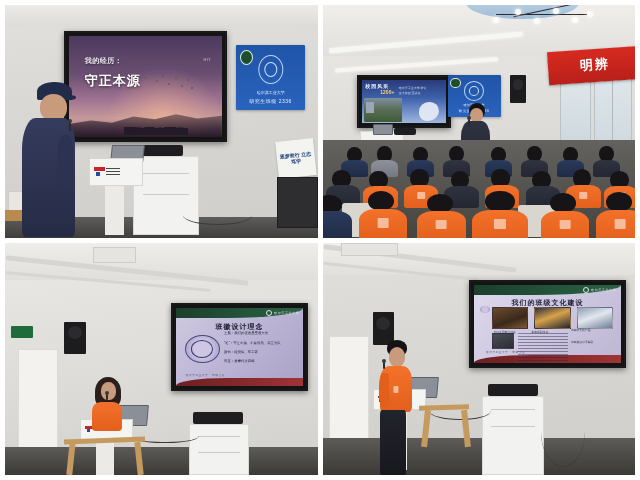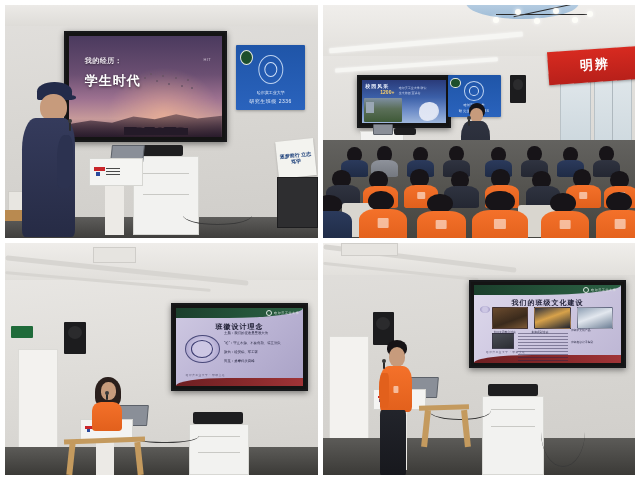--- a/index.html
+++ b/index.html
@@ -269,21 +269,21 @@
               <i style="left:26%;top:44%"></i>
                 <i style="left:38%;top:22%"></i>
               <i style="left:50%;top:58%"></i>
                 <i style="left:62%;top:30%"></i>
               <i style="left:74%;top:66%"></i>
                 <i style="left:86%;top:40%"></i>
               <i style="left:94%;top:74%"></i>
             </div>
             <div class="dusk-people"></div>
             <div class="slide-h1">我的经历：</div>
-            <div class="slide-h2">学生时代</div>
+            <div class="slide-h2">守正本源</div>
             <div class="slide-corner-mark">HIT</div>
           </div>
         </div>
       </div>
 
       <div class="banner-blue" style="left:74%;top:17%;width:22%;height:28%;">
         <div class="seal"></div>
         <div class="emb"></div>
         <div class="l1">哈尔滨工业大学</div>
         <div class="l2">研究生班级 2336</div>

